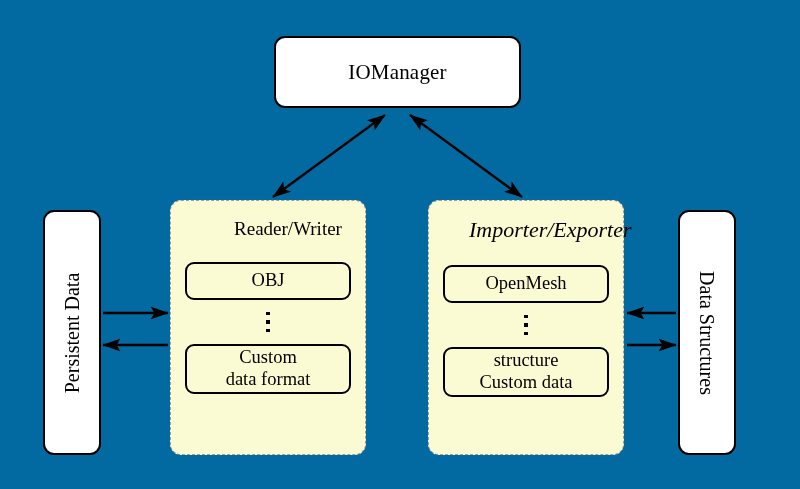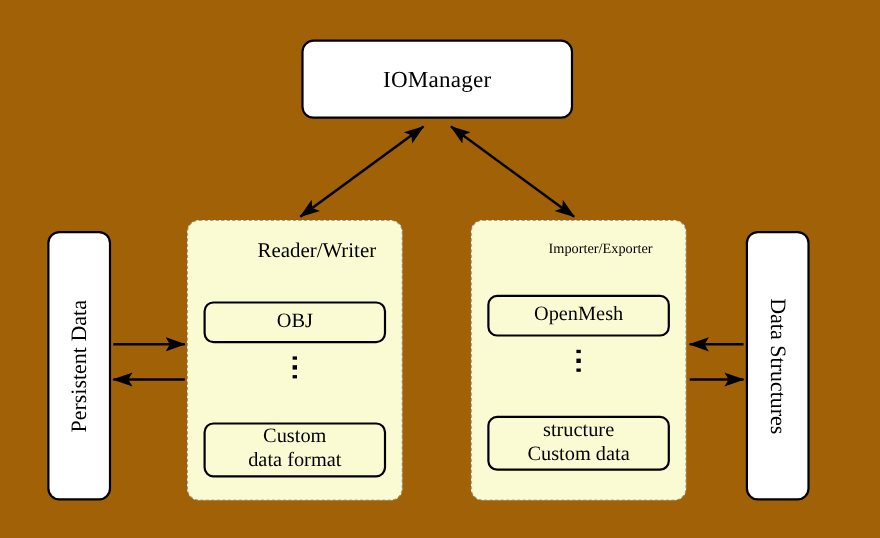--- a/index.html
+++ b/index.html
@@ -11,21 +11,21 @@
     width: 800px;
     height: 489px;
     font-family: "Liberation Serif", serif;
     color: #000000;
     overflow: hidden;
   }
   #canvas {
     position: relative;
     width: 800px;
     height: 489px;
-    background: #a16207;
+    background: #0369a1;
   }
   .svg-layer {
     position: absolute;
     left: 0;
     top: 0;
     width: 800px;
     height: 489px;
     pointer-events: none;
   }
 
@@ -84,46 +84,45 @@
     background: #fbfbd3;
     padding-top: 18px;
   }
   .group-panel.left-panel { left: 170px; }
   .group-panel.right-panel { left: 428px; }
 
   .group-title {
     text-align: center;
     font-size: 19px;
     line-height: 1;
-    margin-bottom: 8px;
+    margin-bottom: 24px;
     white-space: nowrap;
     padding-left: 40px;
   }
-  .right-panel .group-title { font-size: 13px; }
+  .right-panel .group-title { font-size: 22px; font-style: italic; }
 
   .item-wrap {
     display: flex;
     flex-direction: column;
     align-items: center;
   }
 
   .item-box {
     box-sizing: border-box;
     width: 166px;
     border: 2.6px solid #000000;
     border-radius: 9px;
     background: #fbfbd3;
     display: flex;
     align-items: center;
     justify-content: center;
     text-align: center;
     font-size: 18.5px;
     line-height: 1.18;
     padding: 7px 4px;
-    margin-top: 28px;
   }
   .item-box.single { height: 38px; padding: 0 4px; }
   .item-box.double { height: 50px; }
 
   .ellipsis-dots {
     display: flex;
     flex-direction: column;
     align-items: center;
     justify-content: center;
     gap: 5px;

